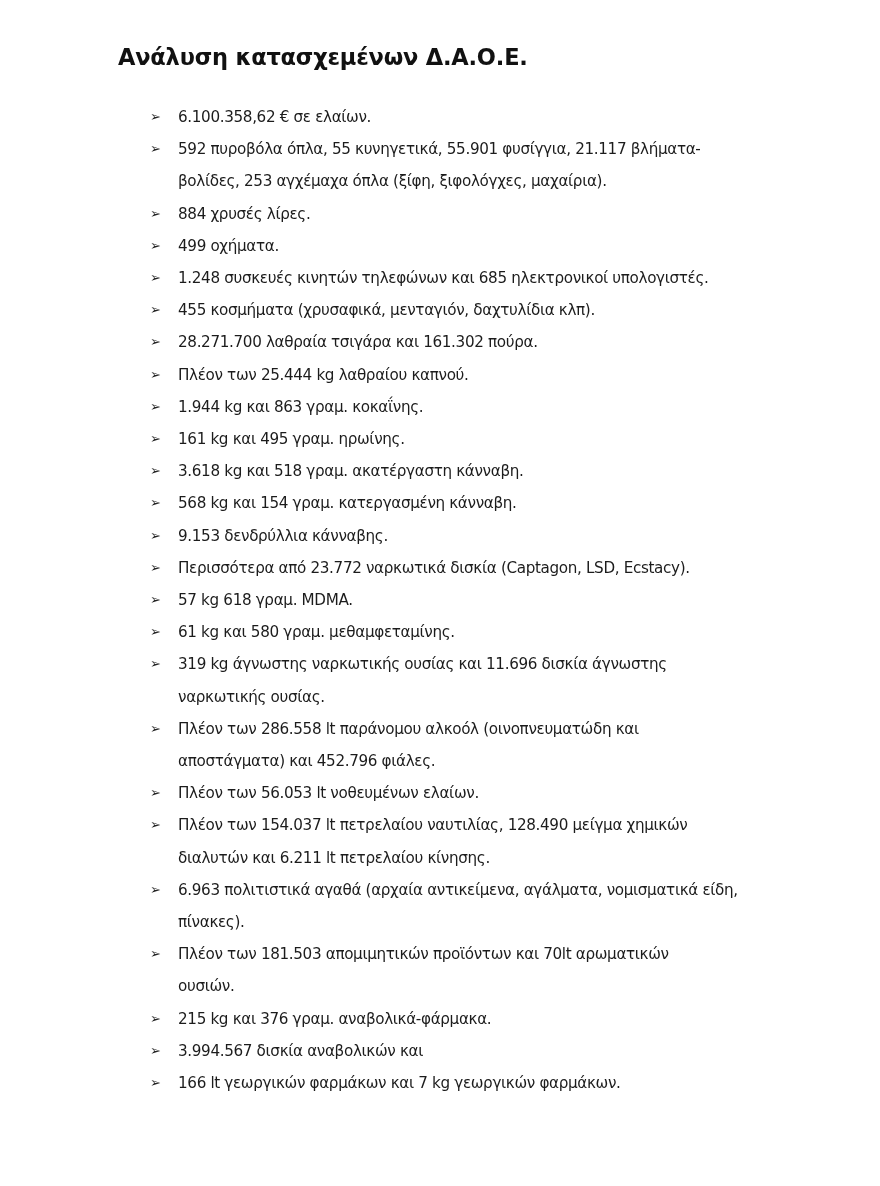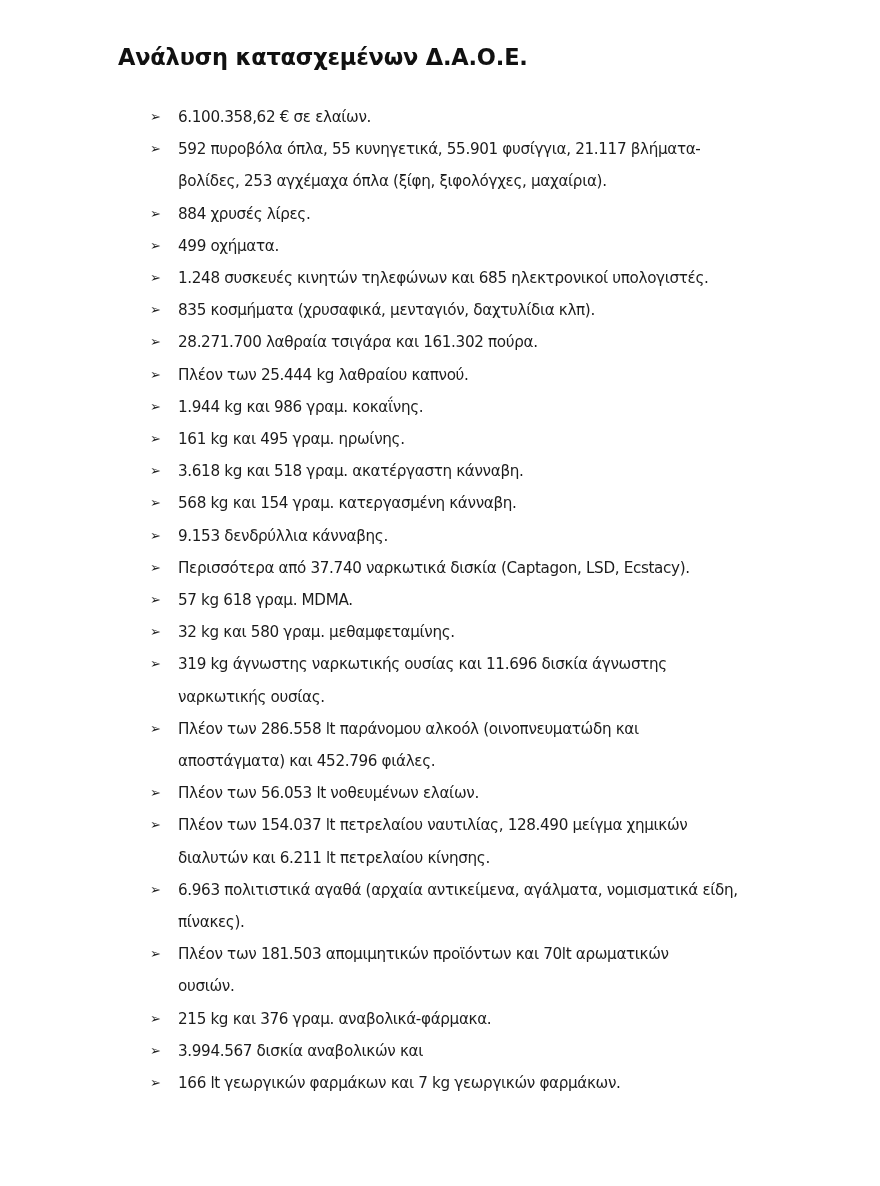--- a/index.html
+++ b/index.html
@@ -35,61 +35,61 @@
     <li class="item">
         <span class="bullet">➢</span>
         <span class="text">499 οχήματα.</span>
       </li>
     <li class="item" style="white-space:nowrap">
         <span class="bullet">➢</span>
         <span class="text">1.248 συσκευές κινητών τηλεφώνων και 685 ηλεκτρονικοί υπολογιστές.</span>
       </li>
     <li class="item">
         <span class="bullet">➢</span>
-        <span class="text">835 κοσμήματα (χρυσαφικά, μενταγιόν, δαχτυλίδια κλπ).</span>
+        <span class="text">455 κοσμήματα (χρυσαφικά, μενταγιόν, δαχτυλίδια κλπ).</span>
       </li>
     <li class="item">
         <span class="bullet">➢</span>
         <span class="text">28.271.700 λαθραία τσιγάρα και 161.302 πούρα.</span>
       </li>
     <li class="item">
         <span class="bullet">➢</span>
         <span class="text">Πλέον των 25.444 kg λαθραίου καπνού.</span>
       </li>
     <li class="item">
         <span class="bullet">➢</span>
-        <span class="text">1.944 kg και 986 γραμ. κοκαΐνης.</span>
+        <span class="text">1.944 kg και 863 γραμ. κοκαΐνης.</span>
       </li>
     <li class="item">
         <span class="bullet">➢</span>
         <span class="text">161 kg και 495 γραμ. ηρωίνης.</span>
       </li>
     <li class="item">
         <span class="bullet">➢</span>
         <span class="text">3.618 kg και 518 γραμ. ακατέργαστη κάνναβη.</span>
       </li>
     <li class="item">
         <span class="bullet">➢</span>
         <span class="text">568 kg και 154 γραμ. κατεργασμένη κάνναβη.</span>
       </li>
     <li class="item">
         <span class="bullet">➢</span>
         <span class="text">9.153 δενδρύλλια κάνναβης.</span>
       </li>
     <li class="item" style="white-space:nowrap">
         <span class="bullet">➢</span>
-        <span class="text">Περισσότερα από 37.740 ναρκωτικά δισκία (Captagon, LSD, Ecstacy).</span>
+        <span class="text">Περισσότερα από 23.772 ναρκωτικά δισκία (Captagon, LSD, Ecstacy).</span>
       </li>
     <li class="item">
         <span class="bullet">➢</span>
         <span class="text">57 kg 618 γραμ. MDMA.</span>
       </li>
     <li class="item">
         <span class="bullet">➢</span>
-        <span class="text">32 kg και 580 γραμ. μεθαμφεταμίνης.</span>
+        <span class="text">61 kg και 580 γραμ. μεθαμφεταμίνης.</span>
       </li>
     <li class="item" style="width:500px">
         <span class="bullet">➢</span>
         <span class="text">319 kg άγνωστης ναρκωτικής ουσίας και 11.696 δισκία άγνωστης ναρκωτικής ουσίας.</span>
       </li>
     <li class="item" style="width:520px">
         <span class="bullet">➢</span>
         <span class="text">Πλέον των 286.558 lt παράνομου αλκοόλ (οινοπνευματώδη και αποστάγματα) και 452.796 φιάλες.</span>
       </li>
     <li class="item">

